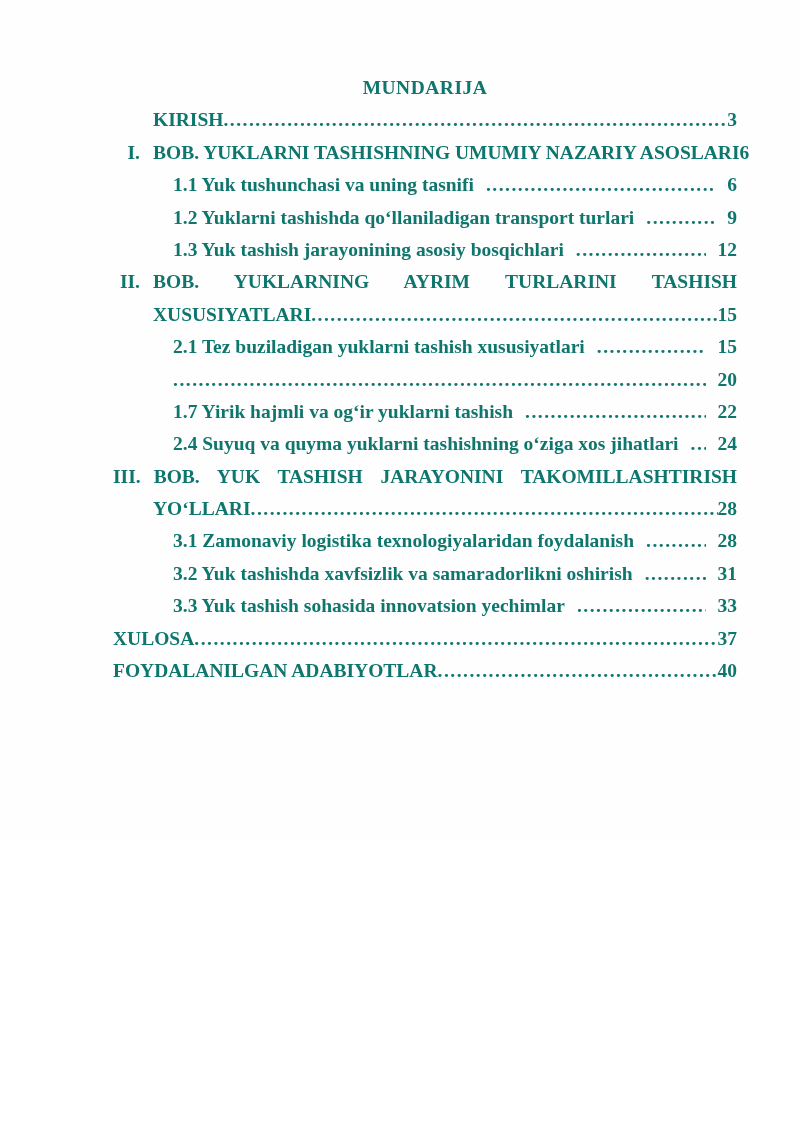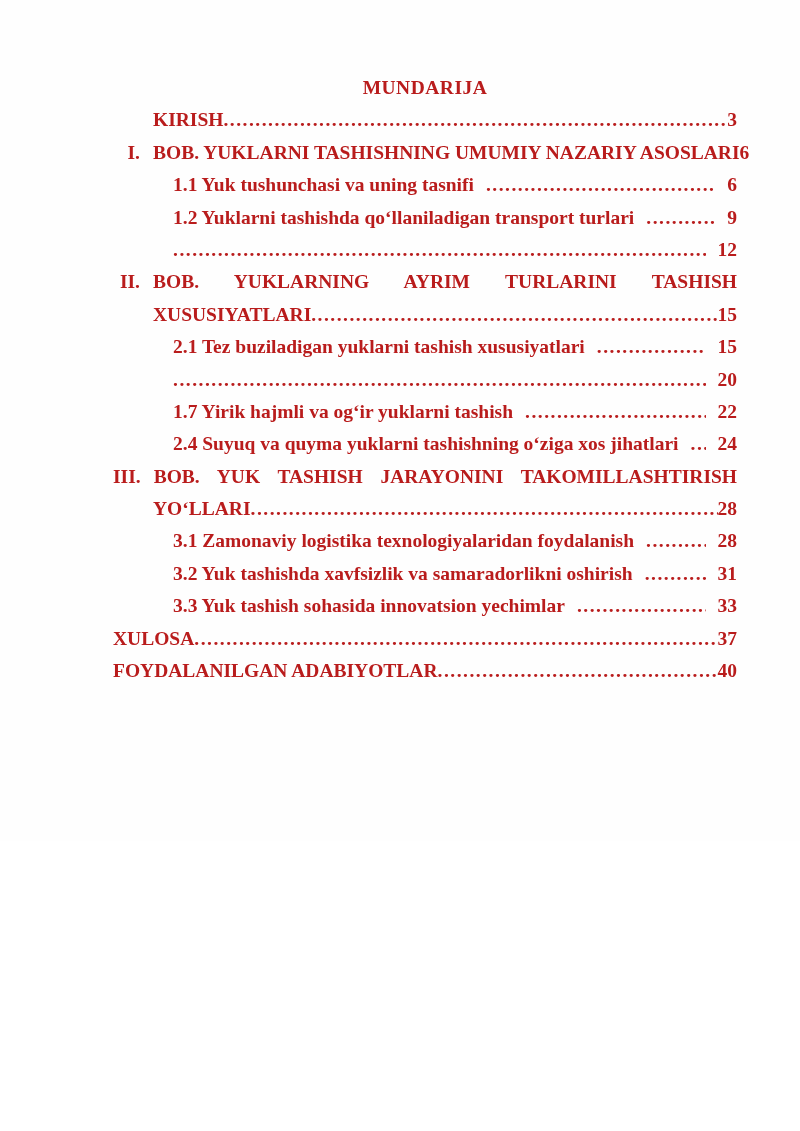--- a/index.html
+++ b/index.html
@@ -7,21 +7,21 @@
     padding: 0;
     background: #ffffff;
   }
   .page {
     position: relative;
     width: 800px;
     height: 841px;
     background: #fefefe;
     font-family: "Liberation Serif", "DejaVu Serif", serif;
     font-weight: bold;
-    color: #b91c1c;
+    color: #0f766e;
     overflow: hidden;
   }
   .content {
     position: absolute;
     left: 113px;
     top: 72px;
     width: 624px;
   }
   .line {
     height: 32.4px;
@@ -100,20 +100,21 @@
         <span class="pg">6</span>
     </div>
 
     <div class="line row indent-2">
       <span class="label">1.2 Yuklarni tashishda qo‘llaniladigan transport turlari</span>
         <span class="dots">....................................................................................................................................................................................</span>
         <span class="pg">9</span>
     </div>
 
     <div class="line row indent-2">
+      <span class="label">1.3 Yuk tashish jarayonining asosiy bosqichlari</span>
         <span class="dots">....................................................................................................................................................................................</span>
         <span class="pg">12</span>
     </div>
 
     <div class="line row">
       <span class="num">II.</span>
         <span class="just">BOB. YUKLARNING AYRIM TURLARINI TASHISH</span>
     </div>
 
     <div class="line row indent-1">

